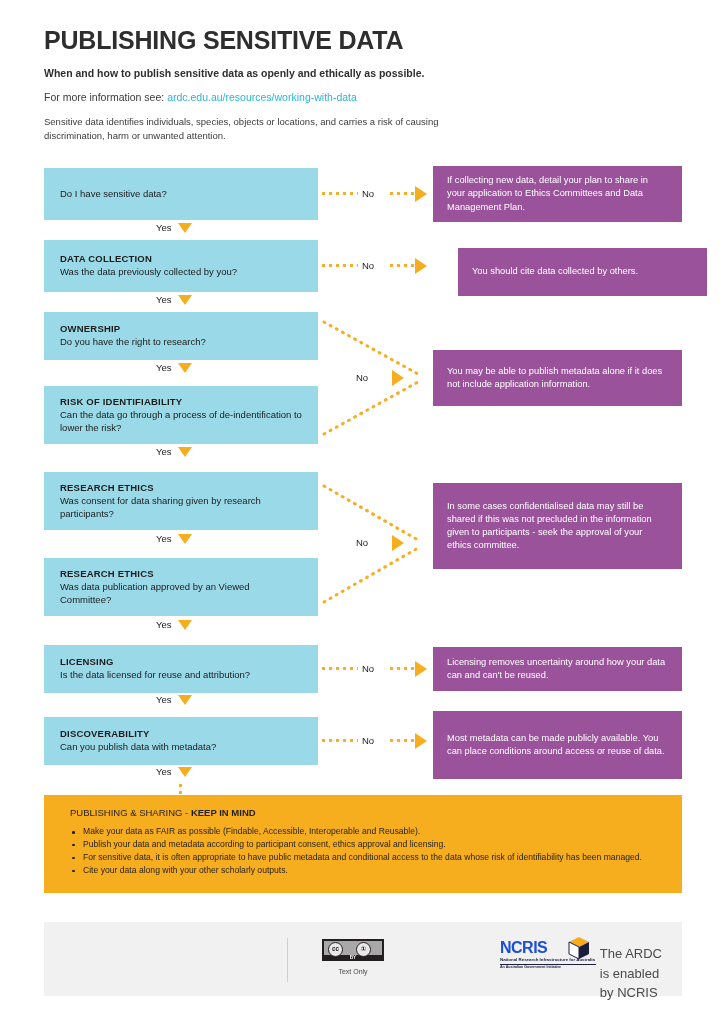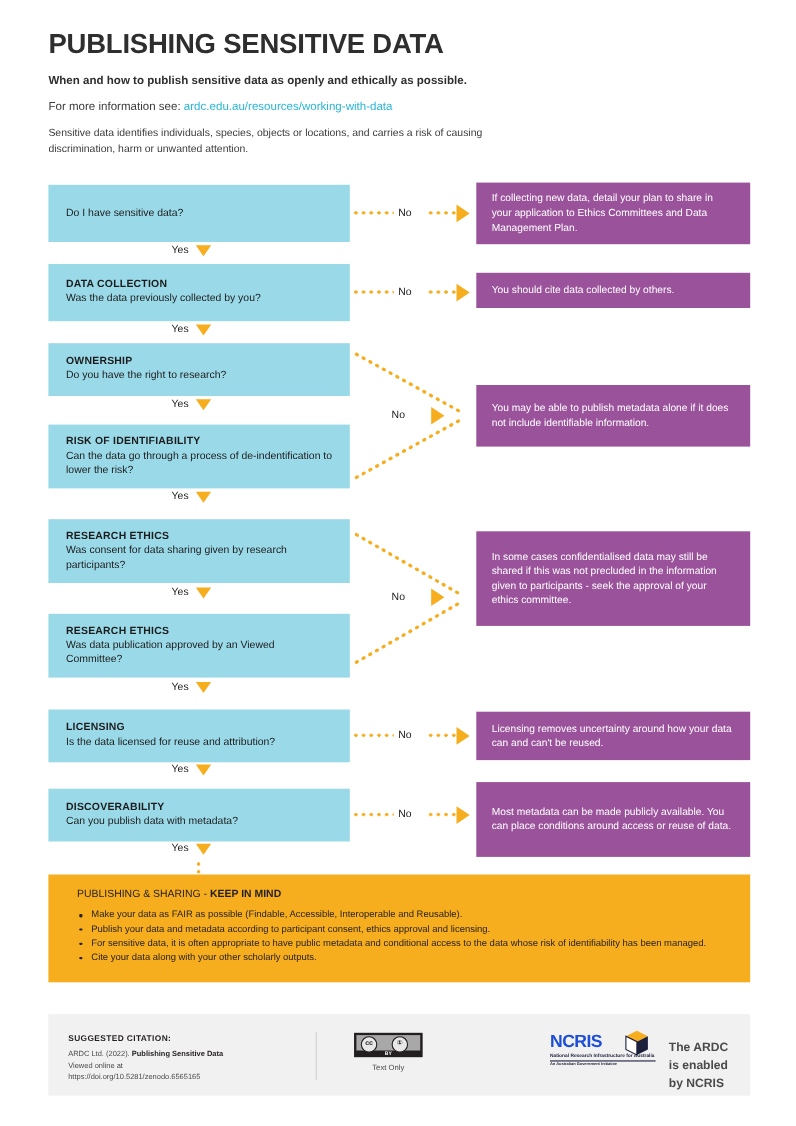--- a/index.html
+++ b/index.html
@@ -99,21 +99,21 @@
     position:absolute;top:2px;width:13px;height:13px;border-radius:50%;
     background:#e8e8e8;border:1.6px solid #231f20;color:#231f20;
     font-size:6.4px;font-weight:bold;text-align:center;line-height:11px;
   }
   .cc-text{font-size:7px;color:#4a4a4a;margin-top:7px;}
   .ncris{position:absolute;right:86px;top:18px;width:96px;}
   .ncris-word{font-size:16px;font-weight:bold;color:#1d4ed8;letter-spacing:-0.5px;line-height:1;}
   .ncris-sub{font-size:4.4px;font-weight:bold;color:#1b1f3b;line-height:1.35;margin-top:1px;}
   .ncris-gov{font-size:3.6px;font-weight:bold;color:#1b1f3b;border-top:1px solid #1b1f3b;margin-top:1px;padding-top:0.5px;}
   .ncris-cube{position:absolute;left:66px;top:-6px;}
-  .enabled{position:absolute;right:20px;top:22px;font-size:11px;color:#4a4a4a;line-height:1.5;font-weight:bold;}
+  .enabled{position:absolute;right:20px;top:22px;font-size:13px;color:#4a4a4a;line-height:1.5;}
 </style>
 </head>
 <body>
 
 <div class="page">
 
   <div class="header">
     <h1 class="title">PUBLISHING SENSITIVE DATA</h1>
     <p class="subtitle">When and how to publish sensitive data as openly and ethically as possible.</p>
     <p class="moreinfo"><span>For more information see: </span><a class="link" href="#">ardc.edu.au/resources/working-with-data</a></p>
@@ -135,21 +135,21 @@
   </div>
 
   <div class="qbox" style="top:240px;height:52px;">
     <div class="cat">DATA COLLECTION</div>
     <div class="q">Was the data previously collected by you?</div>
   </div>
   <div class="dotline" style="left:320px;top:264px;width:38px;"></div>
   <div class="no-label" style="left:362px;top:260px;">No</div>
   <div class="dotline" style="left:388px;top:264px;width:30px;"></div>
   <div class="tri-right" style="left:415px;top:258px;"></div>
-  <div class="abox" style="top:248px;height:32px;">You should cite data collected by others.</div>
+  <div class="abox" style="top:248px;height:48px;margin-left:25px;">You should cite data collected by others.</div>
   <div class="yes" style="left:156px;top:294px;">
     <span>Yes</span>
     <span class="tri-down"></span>
   </div>
 
   <div class="qbox" style="top:312px;height:48px;">
     <div class="cat">OWNERSHIP</div>
     <div class="q">Do you have the right to research?</div>
   </div>
   <div class="yes" style="left:156px;top:362px;">
@@ -161,21 +161,21 @@
     <div class="cat">RISK OF IDENTIFIABILITY</div>
     <div class="q">Can the data go through a process of de-indentification to lower the risk?</div>
   </div>
 
   <svg style="position:absolute;left:320px;top:316px;width:108px;height:124px;">
     <line x1="4" y1="6" x2="98" y2="58" stroke="#f6ad1e" stroke-width="3" stroke-linecap="round" stroke-dasharray="1 6"></line>
     <line x1="4" y1="118" x2="98" y2="66" stroke="#f6ad1e" stroke-width="3" stroke-linecap="round" stroke-dasharray="1 6"></line>
   </svg>
   <div class="no-label" style="left:356px;top:372px;">No</div>
   <div class="tri-right" style="left:392px;top:370px;"></div>
-  <div class="abox" style="top:350px;height:56px;">You may be able to publish metadata alone if it does not include identifiable information.</div>
+  <div class="abox" style="top:350px;height:56px;">You may be able to publish metadata alone if it does not include application information.</div>
   <div class="yes" style="left:156px;top:446px;">
     <span>Yes</span>
     <span class="tri-down"></span>
   </div>
 
   <div class="qbox" style="top:472px;height:58px;">
     <div class="cat">RESEARCH ETHICS</div>
     <div class="q">Was consent for data sharing given by research participants?</div>
   </div>
   <div class="yes" style="left:156px;top:533px;">
@@ -232,28 +232,20 @@
     <div class="keep-title"><span>PUBLISHING &amp; SHARING - </span><b>KEEP IN MIND</b></div>
     <ul class="keep-list">
       <li>Make your data as FAIR as possible (Findable, Accessible, Interoperable and Reusable).</li>
       <li>Publish your data and metadata according to participant consent, ethics approval and licensing.</li>
       <li>For sensitive data, it is often appropriate to have public metadata and conditional access to the data whose risk of identifiability has been managed.</li>
       <li>Cite your data along with your other scholarly outputs.</li>
     </ul>
   </div>
 
   <div class="footer">
-    <div class="cite">
-      <div class="cite-h">SUGGESTED CITATION:</div>
-      <div class="cite-b">
-        <span>ARDC Ltd. (2022). </span><b>Publishing Sensitive Data</b><br>
-        <span>Viewed online at</span><br>
-        <span>https://doi.org/10.5281/zenodo.6565165</span>
-      </div>
-    </div>
     <div class="fdiv"></div>
     <div class="cc">
       <div class="cc-badge">
         <div class="cc-inner"></div>
         <div class="cc-circ" style="left:5px;">cc</div>
         <div class="cc-circ" style="left:33px;">①</div>
         <div class="cc-by">BY</div>
       </div>
       <div class="cc-text">Text Only</div>
     </div>

